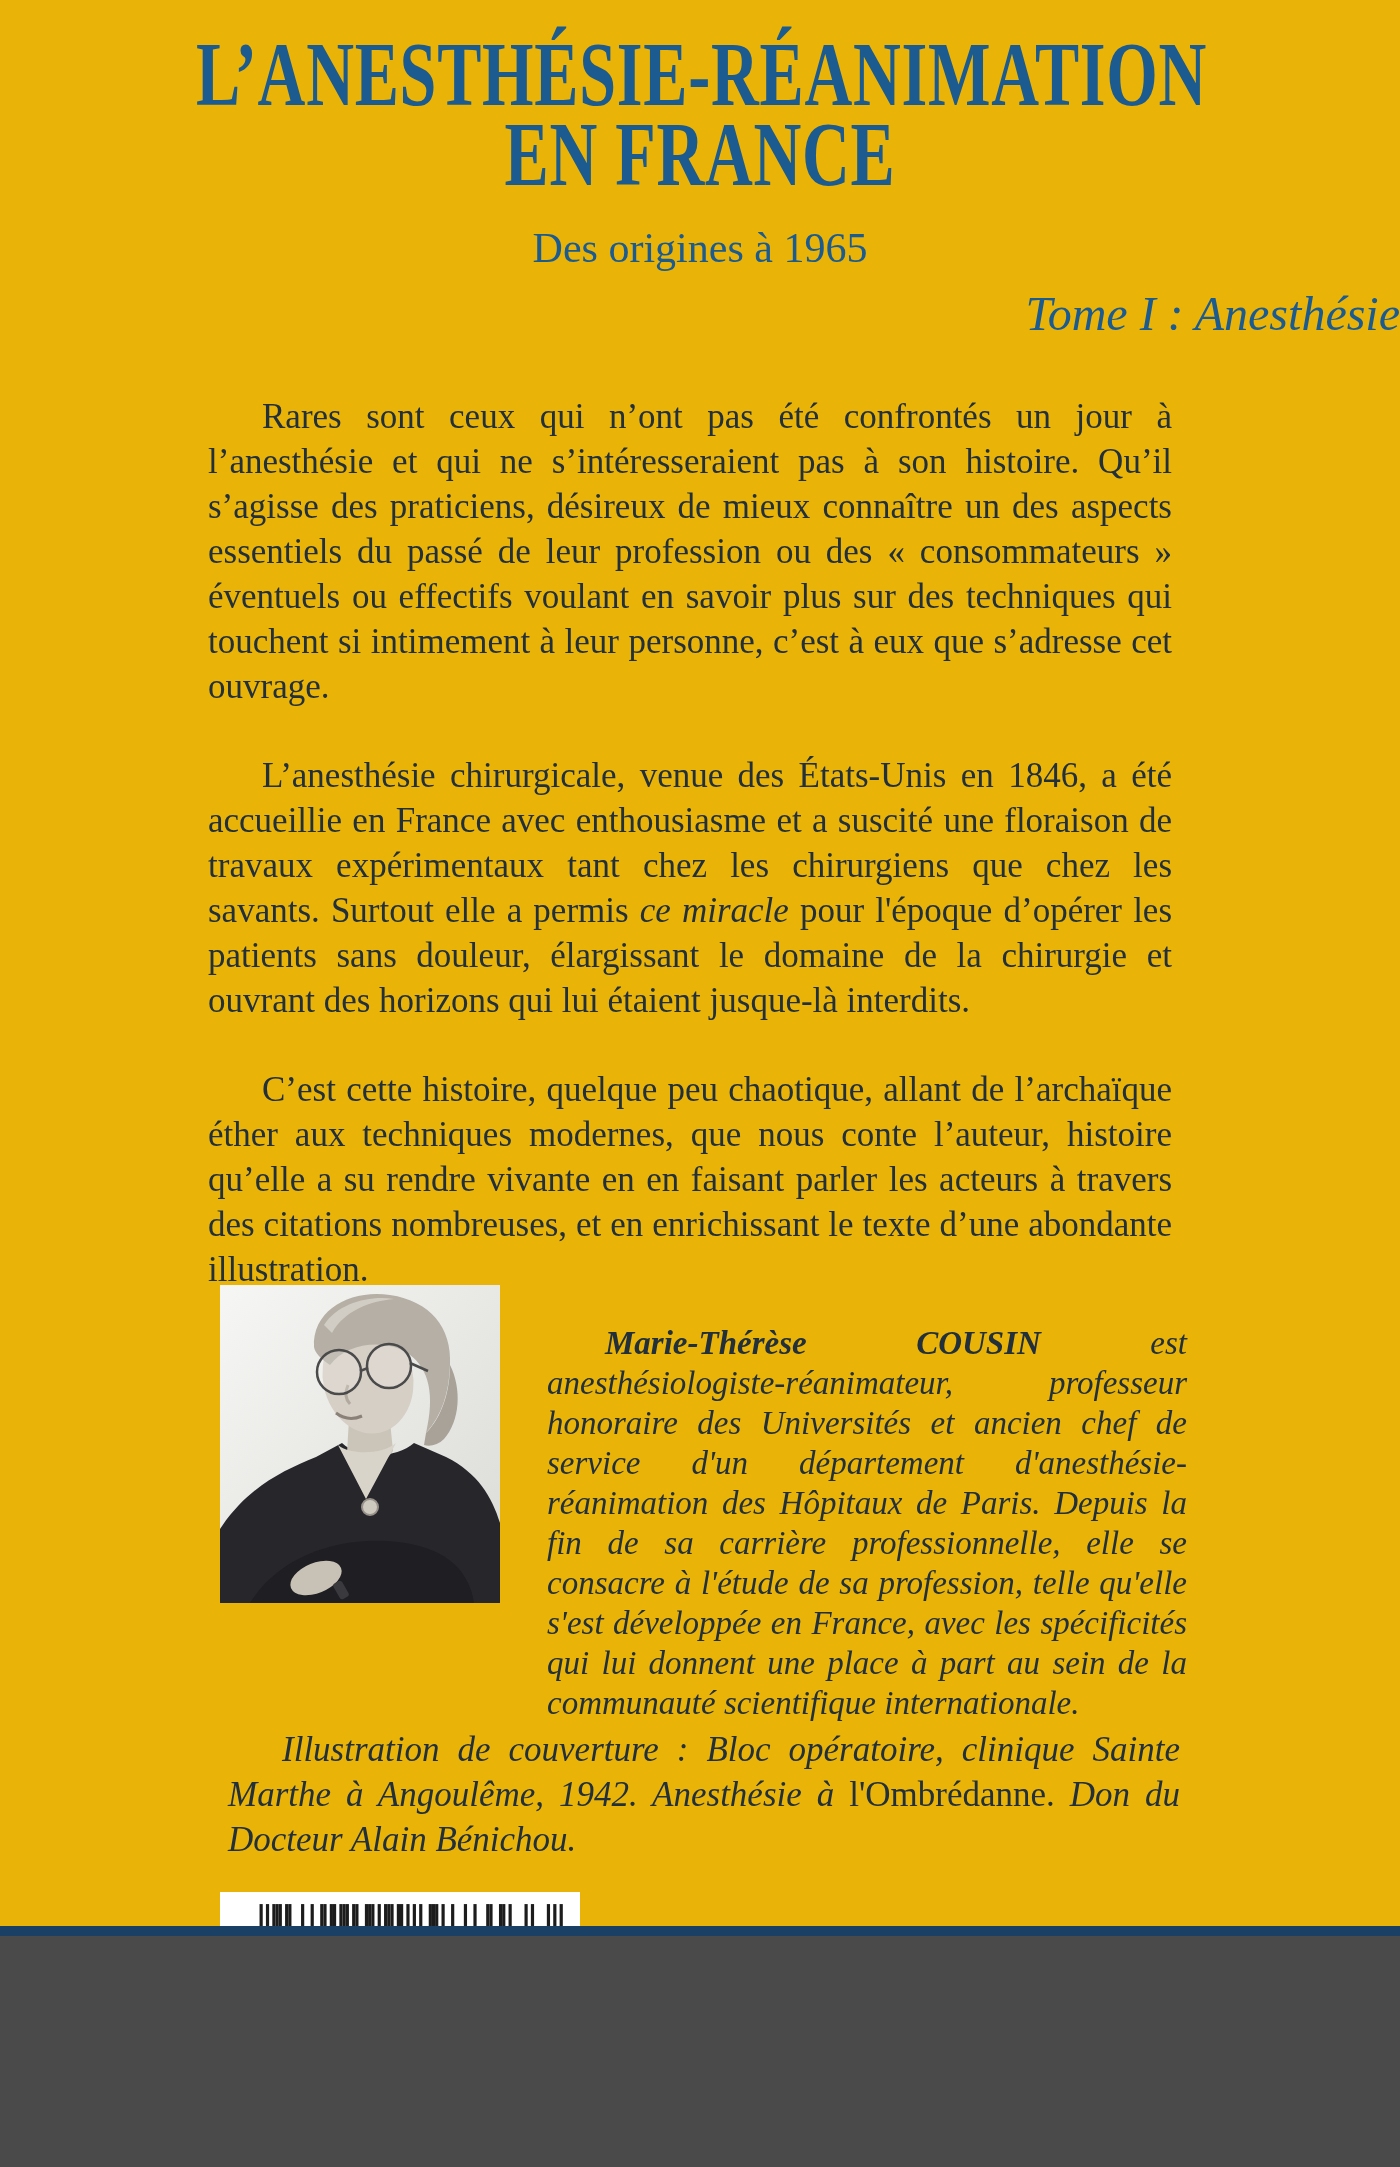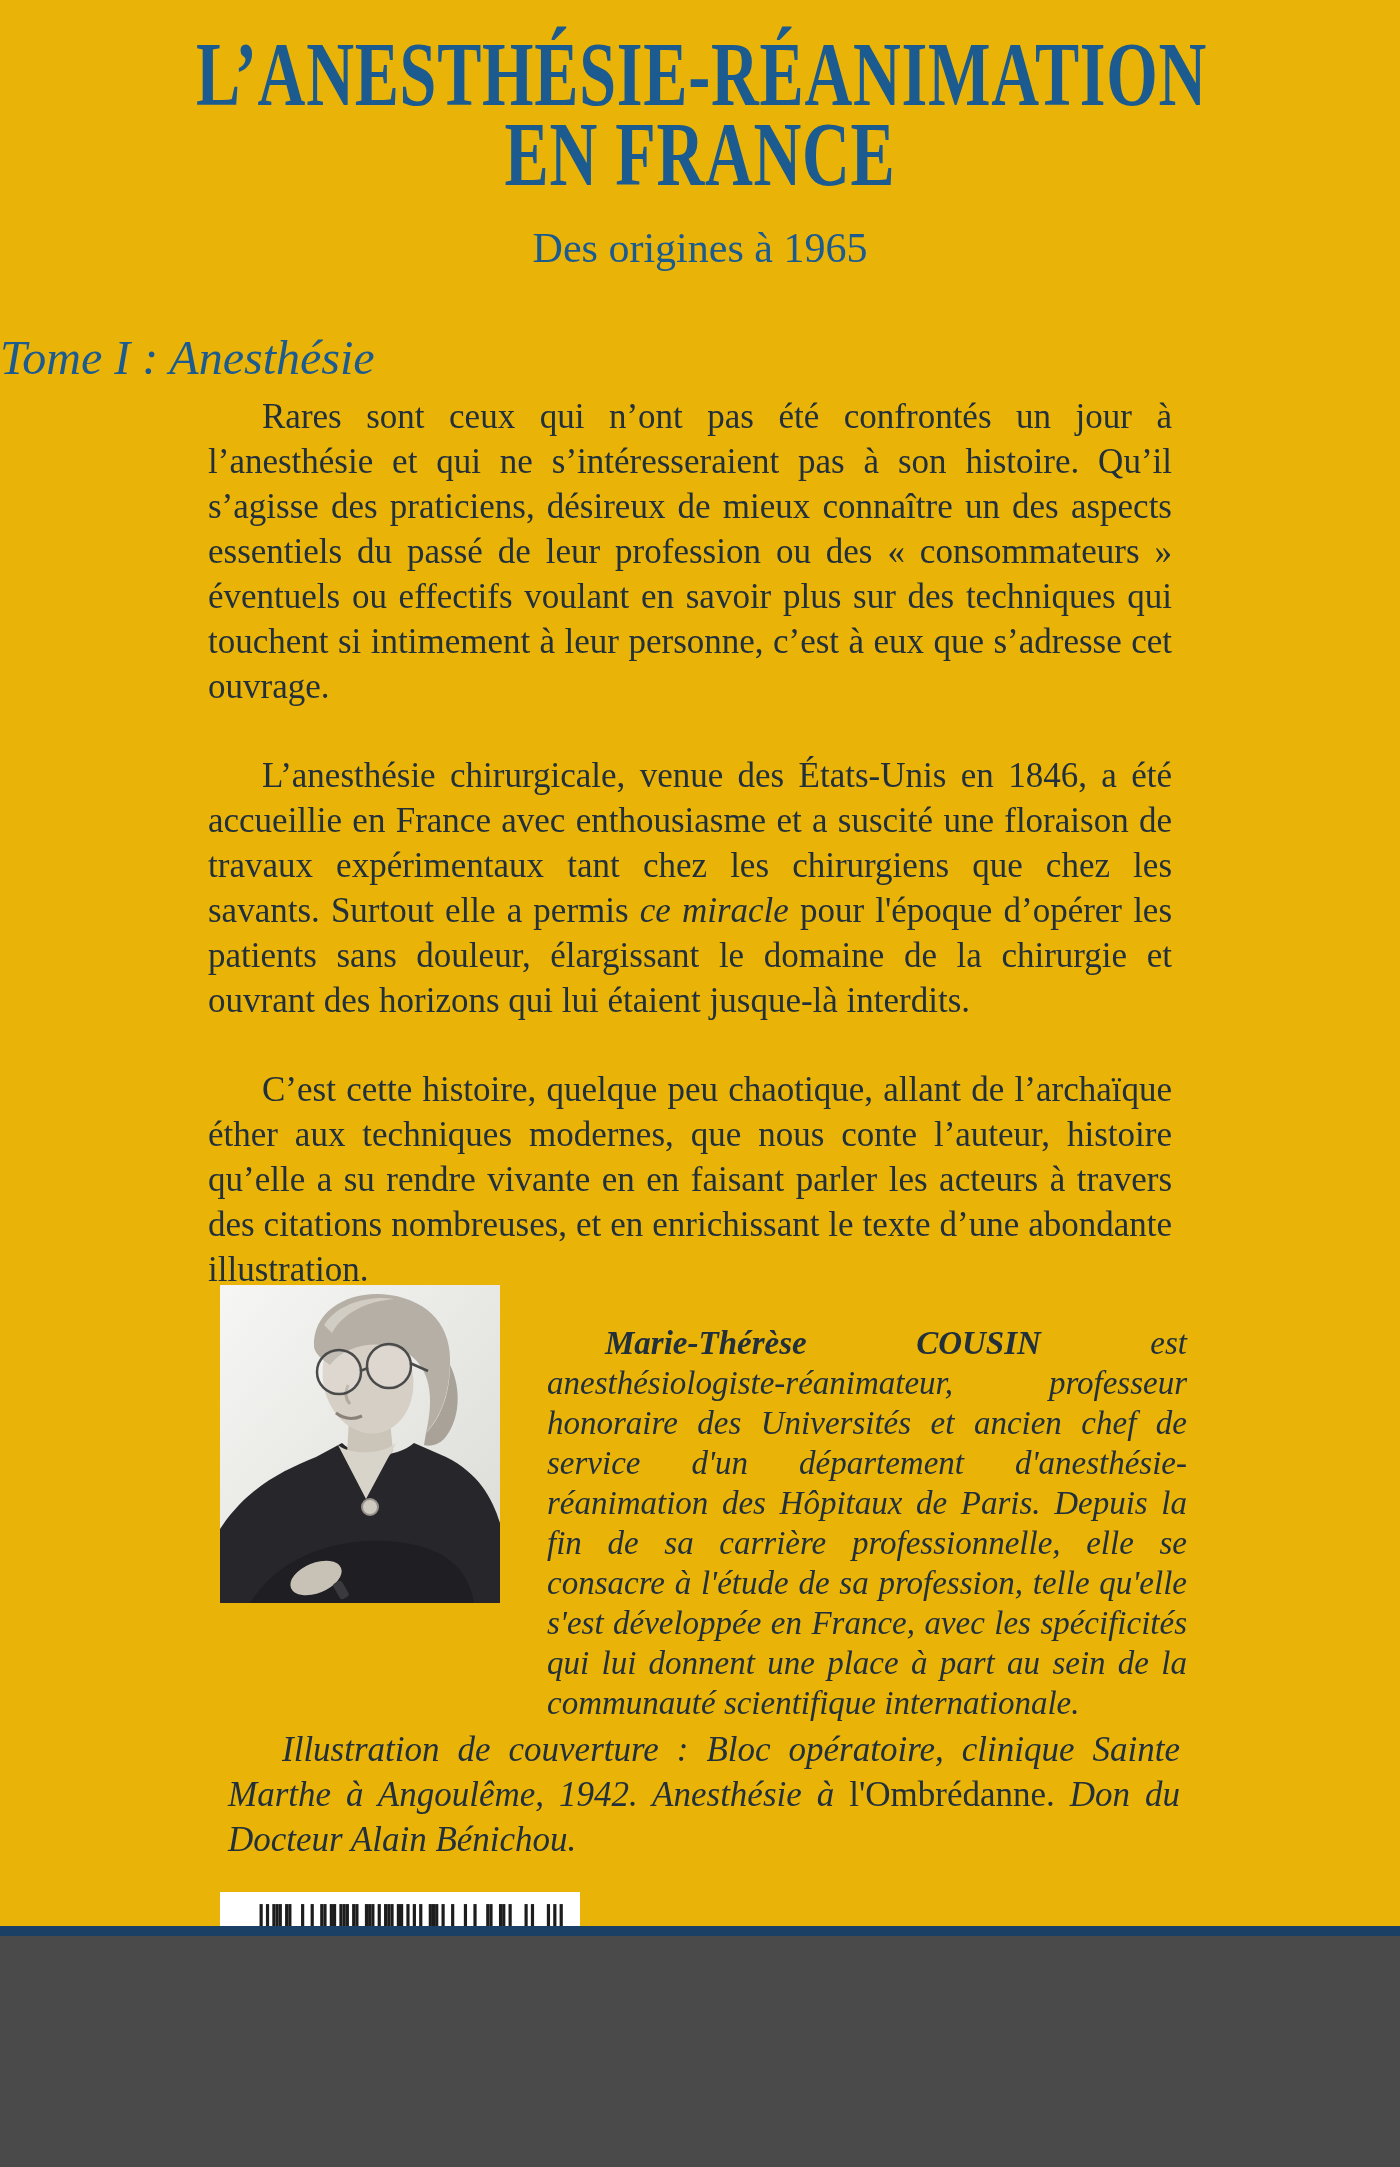--- a/index.html
+++ b/index.html
@@ -7,22 +7,22 @@
     position:relative;width:1400px;height:1936px;margin:0 auto;
     background:#eab308;overflow:hidden;
     font-family:"Liberation Serif",serif;color:#22303b;
   }
   
   .title-block{position:absolute;top:34px;left:0;width:100%;text-align:center;color:#1b5b8f;}
   .title-line{display:block;font-weight:bold;font-size:92px;line-height:80px;
     transform:scaleX(.72);white-space:nowrap;letter-spacing:1px;}
   .subtitle{position:absolute;top:224px;left:0;width:100%;text-align:center;
     font-size:42px;color:#1b5b8f;}
-  .volume{position:absolute;top:286px;left:0;width:100%;text-align:left;
-    font-style:italic;font-size:48px;color:#1b5b8f;margin-top:44px;}
+  .volume{position:absolute;top:286px;left:0;width:100%;text-align:right;
+    font-style:italic;font-size:48px;color:#1b5b8f;}
   
   .synopsis{position:absolute;left:208px;top:394px;width:980px;
     font-size:35px;line-height:45px;text-align:justify;}
   .synopsis p{margin:0 16px 44px 0;text-indent:54px;}
   .em-italic{font-style:italic;}
   
   .photo{position:absolute;left:220px;top:1285px;width:280px;height:318px;}
   .bio{position:absolute;left:547px;top:1290px;width:640px;
     font-style:italic;font-size:33px;line-height:40px;text-align:justify;text-indent:58px;}
   .bio-name{font-weight:bold;}

